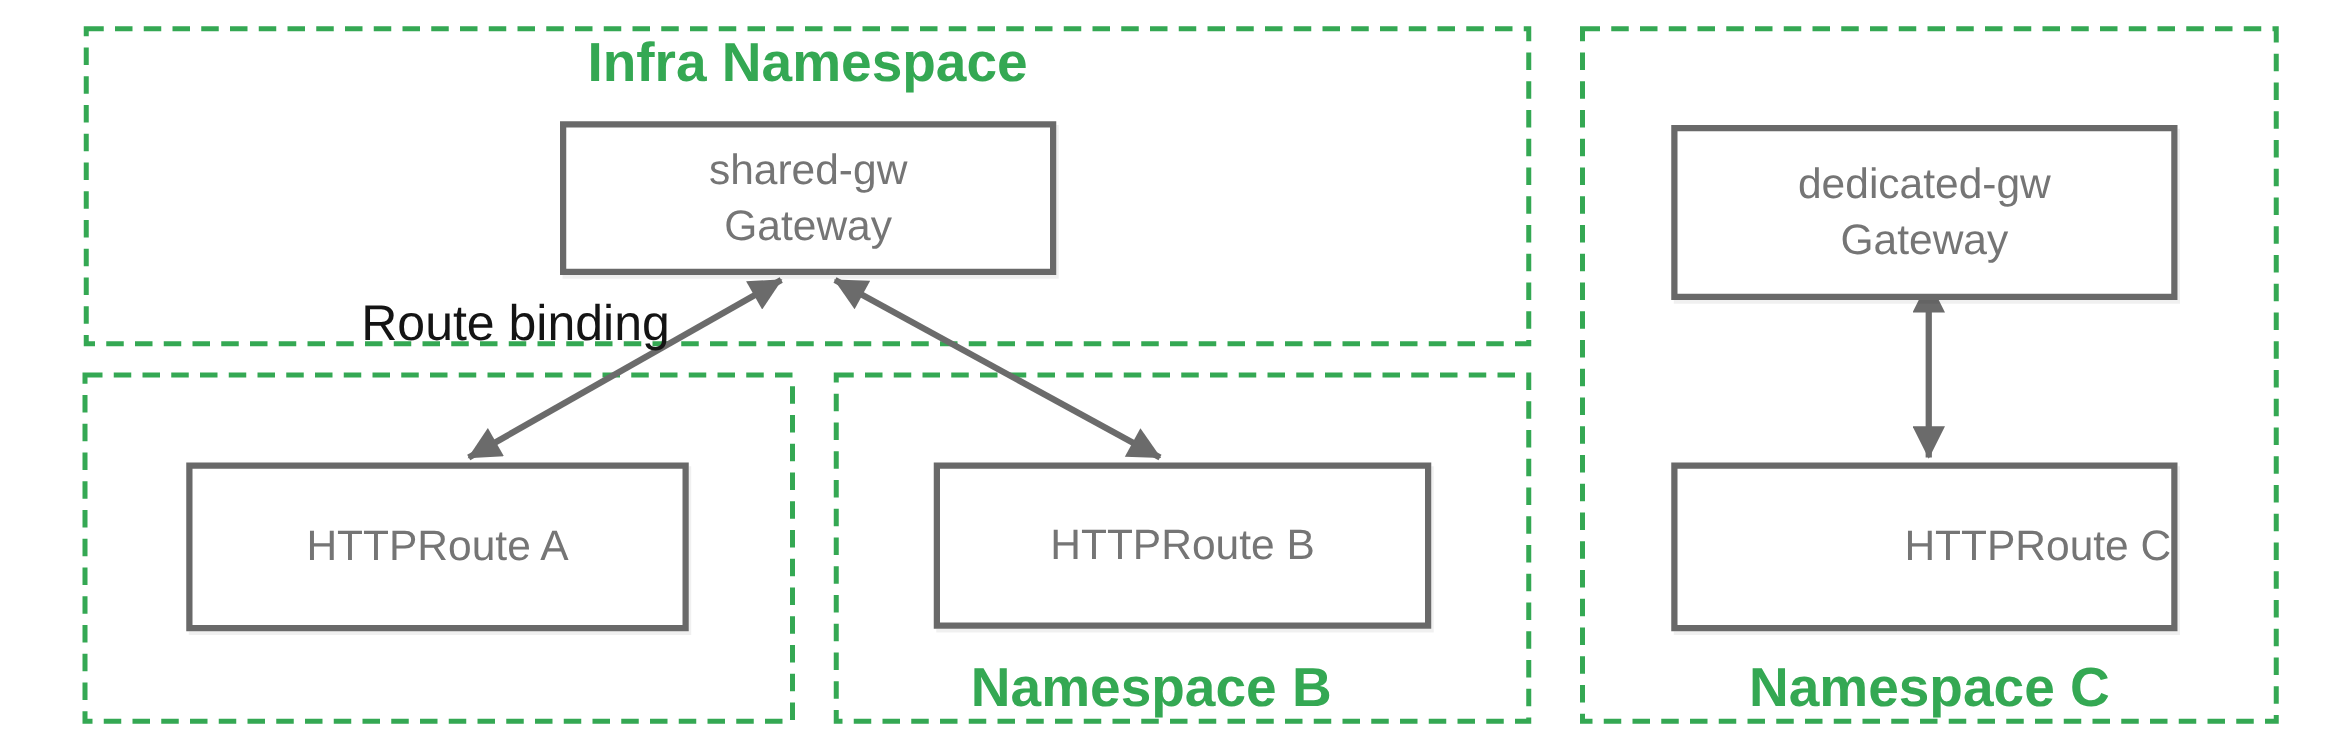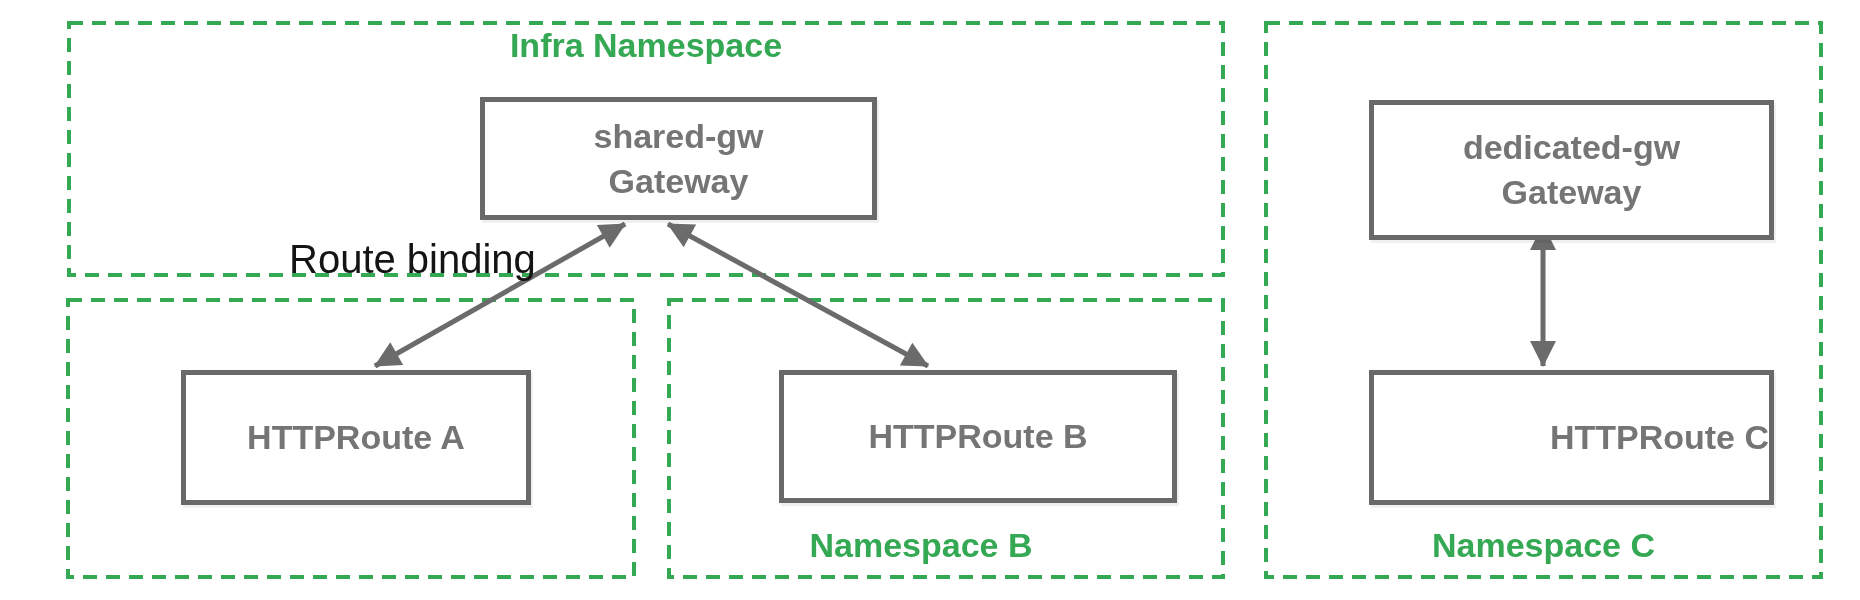--- a/index.html
+++ b/index.html
@@ -19,27 +19,26 @@
   svg.overlay{position:absolute;left:0;top:0;z-index:1;}
   .ns-rect{fill:none;stroke:var(--namespace-green,#34a853);stroke-width:4;stroke-dasharray:14 9;}
   .edge-line{stroke:var(--edge-gray,#6b6b6b);stroke-width:5;fill:none;}
   #arrowhead path{fill:var(--edge-gray,#6b6b6b);}
   .node{
     position:absolute;z-index:2;background:var(--background,#fff);
     border:5px solid var(--node-border-gray,#696969);
     box-sizing:border-box;
     display:flex;flex-direction:column;align-items:center;justify-content:center;
     color:var(--node-text-gray,#757575);
-    font-weight:700;font-size:34px;line-height:1.32;text-align:center;
+    font-weight:400;font-size:34px;line-height:1.32;text-align:center;
     box-shadow:2px 3px 0 rgba(0,0,0,0.06);
-    margin-left:32px;
   }
   .ns-label{
     position:absolute;z-index:2;color:var(--namespace-green,#34a853);
-    font-weight:700;font-size:34px;text-align:center;
+    font-weight:700;font-size:44px;text-align:center;
   }
   .edge-label{
     position:absolute;z-index:3;color:var(--annotation-black,#141414);
     font-weight:400;font-size:40px;white-space:nowrap;
   }
 </style>
 </head>
 <body>
 
 <div class="stage">
@@ -68,21 +67,21 @@
   <div class="node" style="left:448px;top:97px;width:397px;height:123px;">
     <div>shared-gw</div>
     <div>Gateway</div>
   </div>
 
   <div class="node" style="left:1337px;top:100px;width:405px;height:140px;">
     <div>dedicated-gw</div>
     <div>Gateway</div>
   </div>
 
-  <div class="node" style="left:149px;top:370px;width:350px;height:135px;">
+  <div class="node" style="left:149px;top:370px;width:402px;height:135px;">
     <div>HTTPRoute A</div>
   </div>
 
   <div class="node" style="left:747px;top:370px;width:398px;height:133px;">
     <div>HTTPRoute B</div>
   </div>
 
   <div class="node" style="left:1337px;top:370px;width:405px;height:135px;align-items:flex-end;">
     <div>HTTPRoute C</div>
   </div>

